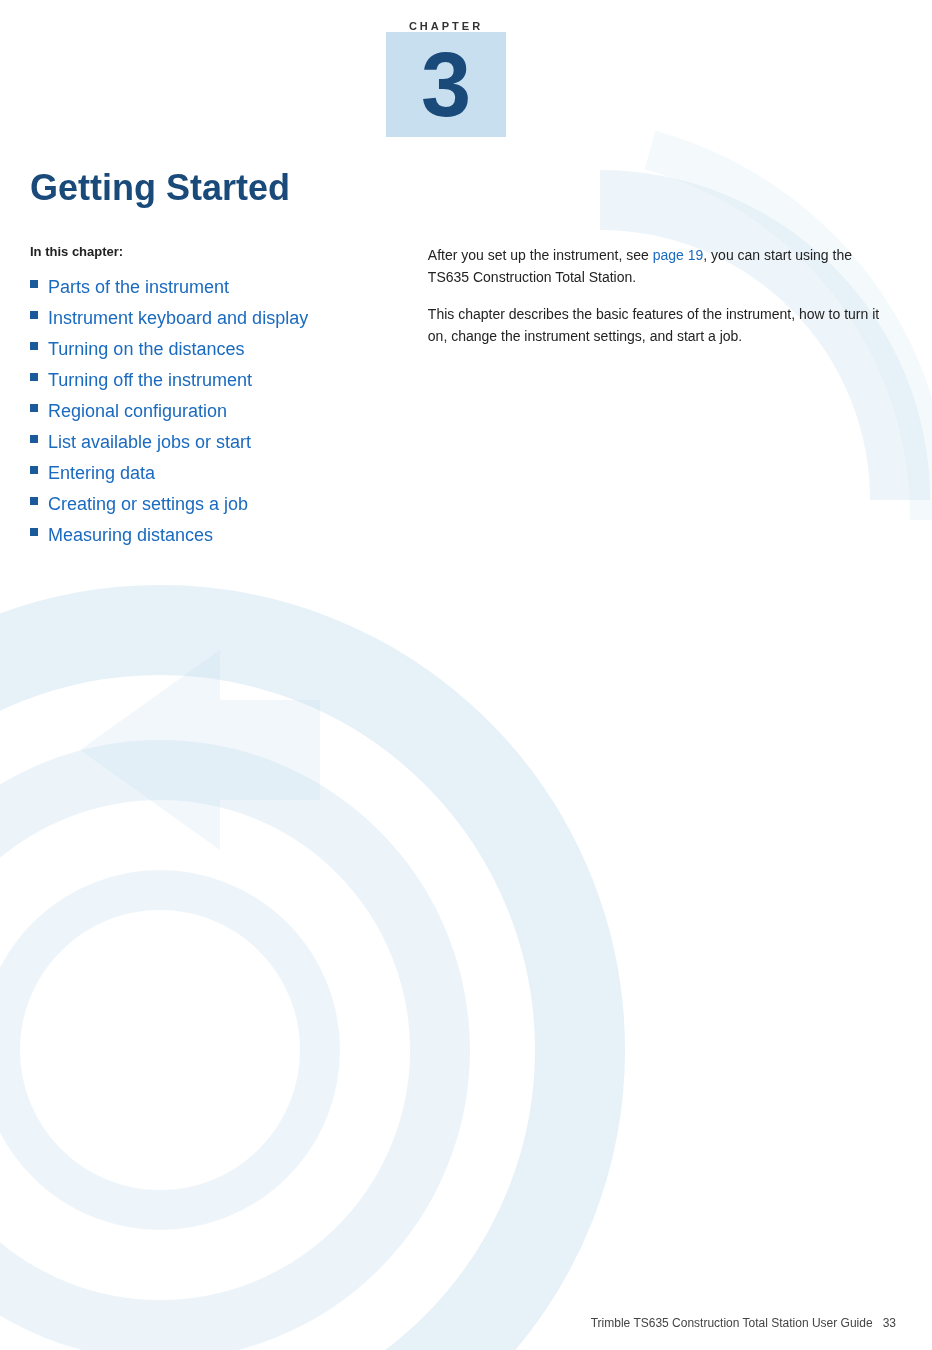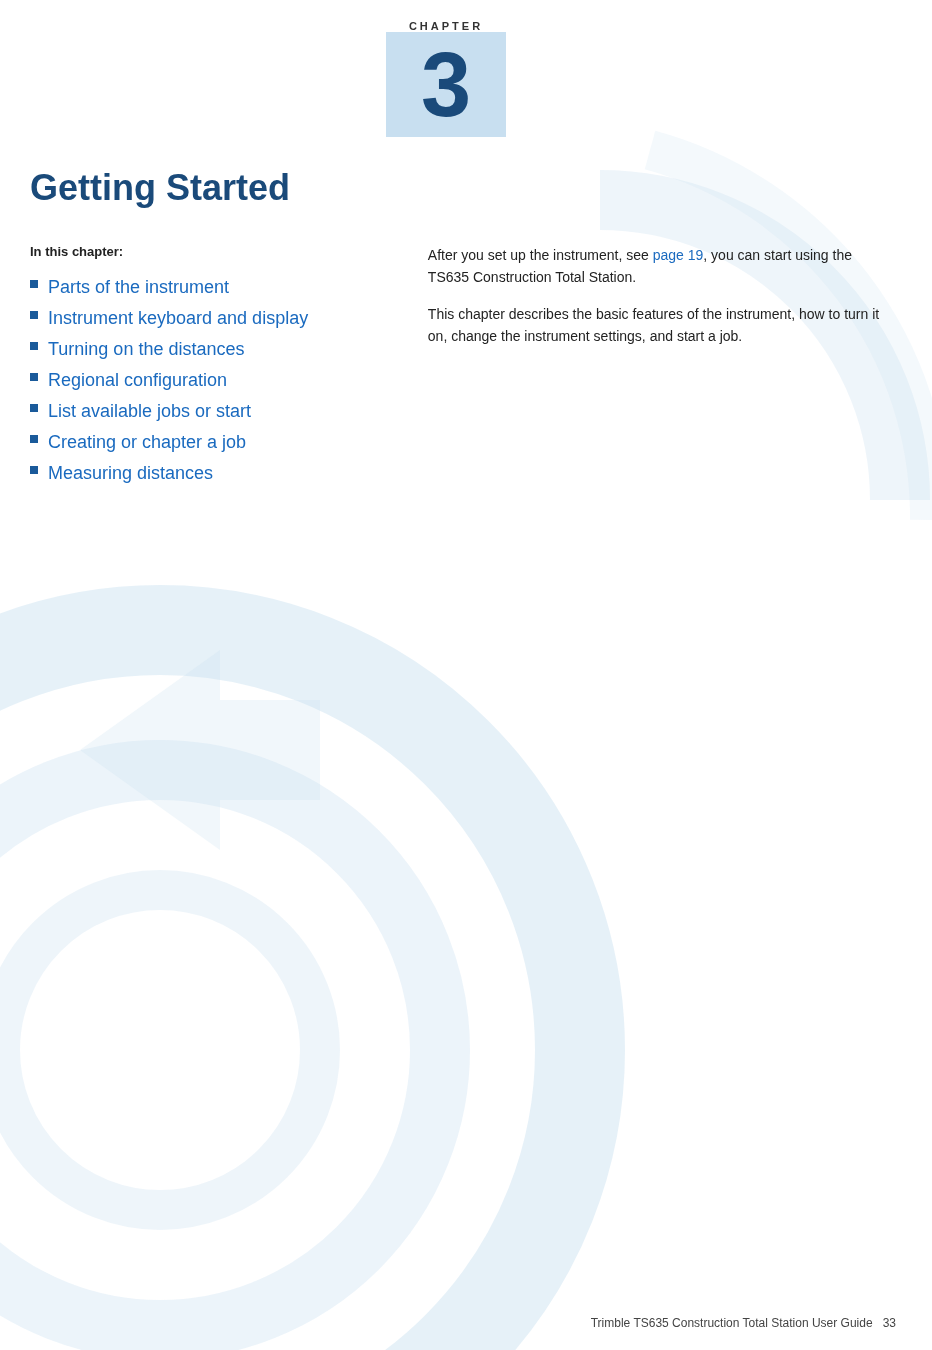--- a/index.html
+++ b/index.html
@@ -196,29 +196,37 @@
         <li>
           <span class="bullet-square"></span>
           <a href="#keyboard">Instrument keyboard and display</a>
         </li>
         <li>
           <span class="bullet-square"></span>
           <a href="#turning-on">Turning on the distances</a>
         </li>
         <li>
           <span class="bullet-square"></span>
+          <a href="#turning-off">Turning off the instrument</a>
+        </li>
+        <li>
+          <span class="bullet-square"></span>
           <a href="#regional">Regional configuration</a>
         </li>
         <li>
           <span class="bullet-square"></span>
           <a href="#list-jobs">List available jobs or start</a>
         </li>
         <li>
           <span class="bullet-square"></span>
-          <a href="#creating">Creating or chapter a job</a>
+          <a href="#entering">Entering data</a>
+        </li>
+        <li>
+          <span class="bullet-square"></span>
+          <a href="#creating">Creating or settings a job</a>
         </li>
         <li>
           <span class="bullet-square"></span>
           <a href="#measuring">Measuring distances</a>
         </li>
       </ul>
     </div>
 
     <div class="right-column">
       <p>

